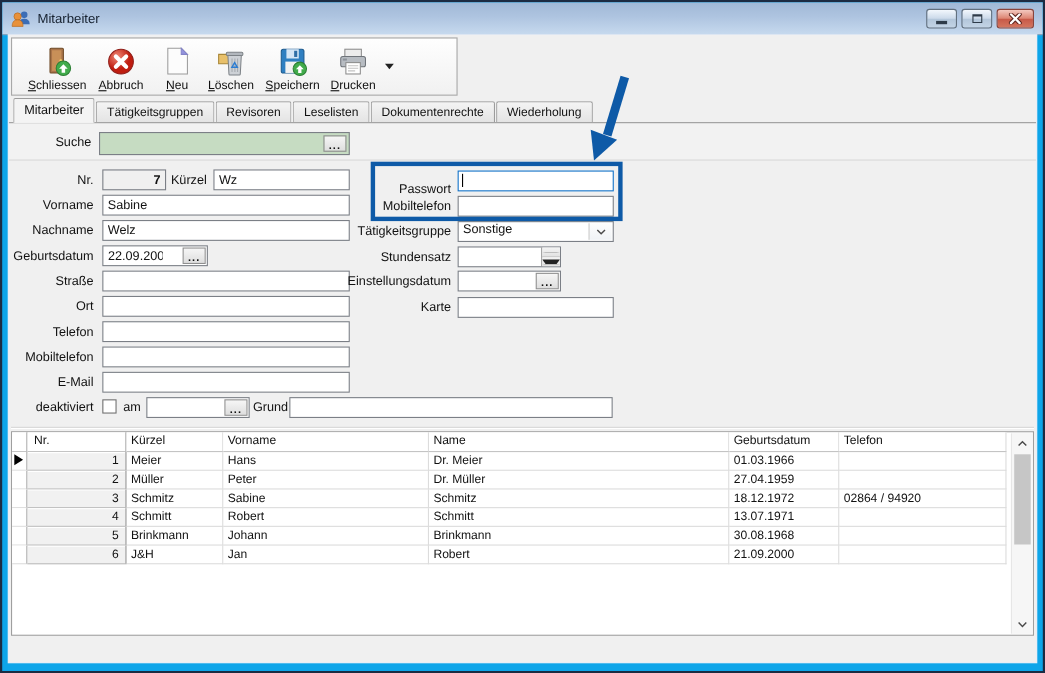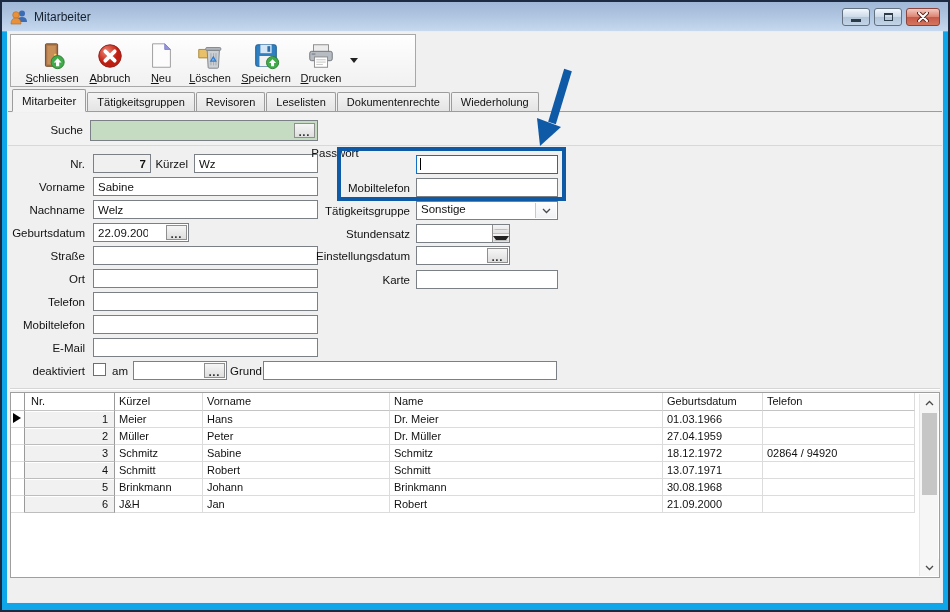--- a/index.html
+++ b/index.html
@@ -241,21 +241,21 @@
     <div class="flabel" style="left:0; top:333px; width:77px;">deaktiviert</div>
     <div class="checkbox" style="left:85px; top:331px;"></div>
     <div class="flabel" style="left:104px; top:333px; width:18px; text-align:left;">am</div>
     <div class="wrap" style="left:125px; top:329px; width:94px; height:19px;">
       <input class="field" style="left: 0px; top: 0px; width: 94px; padding-right: 24px;" value="">
       <div class="dots">...</div>
     </div>
     <div class="flabel" style="left:222px; top:333px; width:32px; text-align:left;">Grund</div>
     <input class="field" style="left: 255px; top: 329px; width: 294px;" value="">
 
-    <div class="flabel" style="left:252px; top:115px; width:150px;text-align:center;">Passwort</div>
+    <div class="flabel" style="left:252px; top:134px; width:150px;">Passwort</div>
     <div class="wrap" style="left:408px; top:123px; width:142px; height:19px;">
       <input class="field" style="left: 0px; top: 0px; width: 142px; border-color: rgb(15, 112, 198);" value="">
       <div class="caret"></div>
     </div>
 
     <div class="flabel" style="left:252px; top:150px; width:150px;">Mobiltelefon</div>
     <input class="field" style="left: 408px; top: 146px; width: 142px;" value="">
 
     <div class="flabel" style="left:252px; top:173px; width:150px;">Tätigkeitsgruppe</div>
     <div class="field wrap" style="left:408px; top:169px; width:142px; padding-right:24px;">

